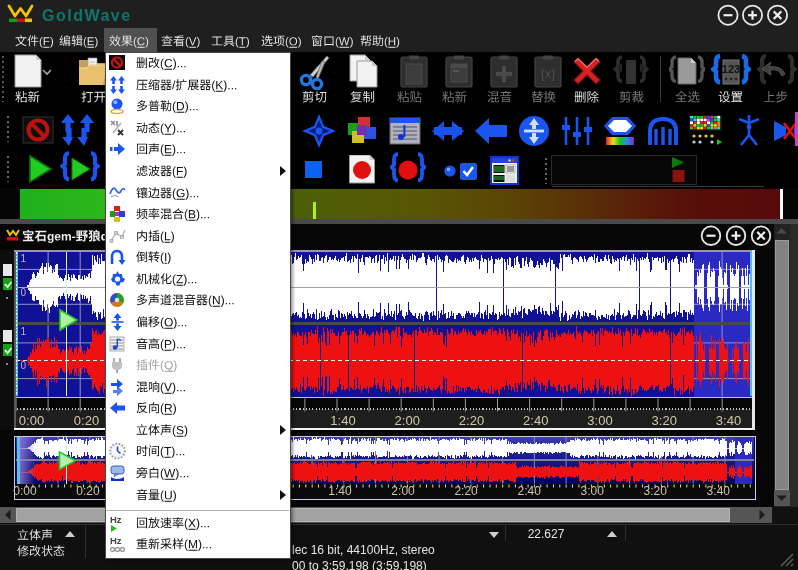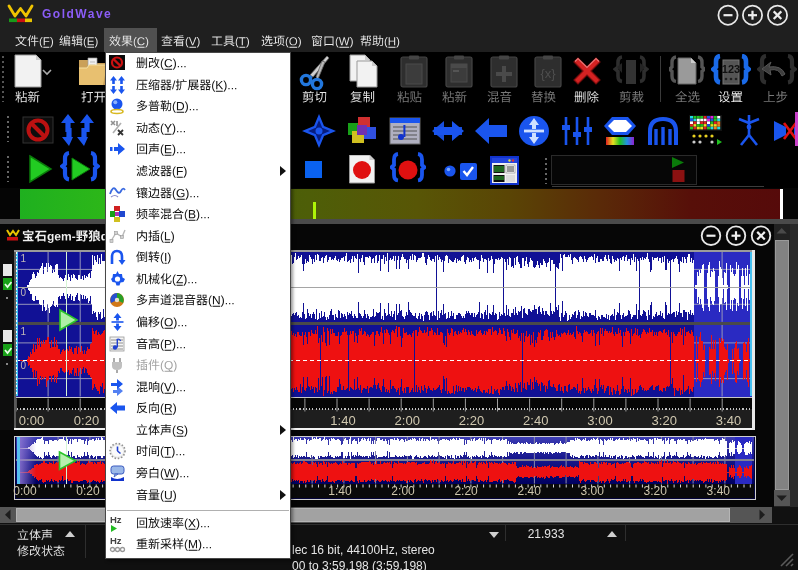--- a/index.html
+++ b/index.html
@@ -127,21 +127,21 @@
         <path id="g121" d="M85 0v59q0 9 1 19q-3-12-6-18l-22-60h-9l-23 60l-3 11l-2 7v-7v-12v-59h-11v88h16l24-61q1-4 2-8q1-4 2-6q0 3 2 8q1 5 2 6l23 61h15v-88z"></path>
       </defs>
     </svg>
     <div style="position:absolute;left:0px;top:0px;width:798px;height:28px;background:#1f1f1f;"></div>
     <svg style="position:absolute;left:7px;top:4px;" width="32" height="21">
       <path d="M2 2l6 10 5.5-7.5L19 12l6-10" stroke="#f0c400" stroke-width="2.8" fill="none" stroke-linejoin="round" stroke-linecap="round"></path>
       <rect x="2" y="14.5" width="8" height="3.6" fill="#1a9a1a"></rect>
       <rect x="10" y="14.5" width="8" height="3.6" fill="#cc1111"></rect>
       <rect x="18" y="14.5" width="7" height="3.6" fill="#e8c400"></rect>
     </svg>
-    <div style="position:absolute;left:42px;top:8.42px;font-size:12px;color:#8b5cf6;font-weight:bold;white-space:pre;line-height:1;letter-spacing:1.5px;">GoldWave</div>
+    <div style="position:absolute;left:42px;top:8.42px;font-size:16px;color:#0f766e;font-weight:bold;white-space:pre;line-height:1;letter-spacing:1.5px;">GoldWave</div>
     <svg style="position:absolute;left:712px;top:0px;" width="86" height="30">
       <circle cx="16" cy="15.2" r="9.6" fill="none" stroke="#e8e8e8" stroke-width="1.8"></circle>
       <line x1="11.5" y1="15.2" x2="20.5" y2="15.2" stroke="#eee" stroke-width="2.2"></line>
       <circle cx="40.5" cy="15.2" r="9.6" fill="none" stroke="#e8e8e8" stroke-width="1.8"></circle>
       <line x1="36" y1="15.2" x2="45" y2="15.2" stroke="#eee" stroke-width="2.2"></line>
       <line x1="40.5" y1="10.7" x2="40.5" y2="19.7" stroke="#eee" stroke-width="2.2"></line>
       <circle cx="65.5" cy="15.2" r="9.6" fill="none" stroke="#e8e8e8" stroke-width="1.8"></circle>
       <line x1="61.7" y1="11.4" x2="69.3" y2="19" stroke="#eee" stroke-width="2.2"></line>
       <line x1="61.7" y1="19" x2="69.3" y2="11.4" stroke="#eee" stroke-width="2.2"></line>
     </svg>
@@ -959,21 +959,21 @@
         <use href="#g60" transform="translate(12.0 0)scale(0.0938 -0.0938)"></use>
         <use href="#g61" transform="translate(24.0 0)scale(0.0938 -0.0938)"></use>
         <use href="#g62" transform="translate(36.0 0)scale(0.0938 -0.0938)"></use>
       </g>
     </svg>
     <div style="position:absolute;left:84.5px;top:525px;width:1px;height:33px;background:#2e2e2e;"></div>
     <div style="position:absolute;left:292px;top:528.26px;font-size:12px;color:#e4e4e4;font-weight:normal;white-space:pre;line-height:1;letter-spacing:0;margin-top:32px;">00 to 3:59.198 (3:59.198)</div>
     <svg style="position:absolute;left:488px;top:531px;" width="12" height="8">
       <path d="M1 1h10l-5 6z" fill="#cfcfcf"></path>
     </svg>
-    <div style="position:absolute;left:546px;top:528.26px;font-size:12px;color:#e4e4e4;font-weight:normal;white-space:pre;line-height:1;letter-spacing:0;transform:translateX(-50%);">21.933</div>
+    <div style="position:absolute;left:546px;top:528.26px;font-size:12px;color:#e4e4e4;font-weight:normal;white-space:pre;line-height:1;letter-spacing:0;transform:translateX(-50%);">22.627</div>
     <svg style="position:absolute;left:606px;top:530px;" width="12" height="9">
       <path d="M6 1l5 6H1z" fill="#cfcfcf"></path>
     </svg>
     <div style="position:absolute;left:292px;top:544.26px;font-size:12px;color:#e4e4e4;font-weight:normal;white-space:pre;line-height:1;letter-spacing:0;">lec 16 bit, 44100Hz, stereo</div>
     <div style="position:absolute;left:505px;top:525px;width:1px;height:16px;background:#2e2e2e;"></div>
     <div style="position:absolute;left:625px;top:525px;width:1px;height:16px;background:#2e2e2e;"></div>
     <svg style="position:absolute;left:778px;top:552px;" width="18" height="16">
       <g stroke="#5a5a5a" stroke-width="1.6">
         <line x1="3" y1="14" x2="15" y2="2"></line>
         <line x1="8" y1="14" x2="15" y2="7"></line>

